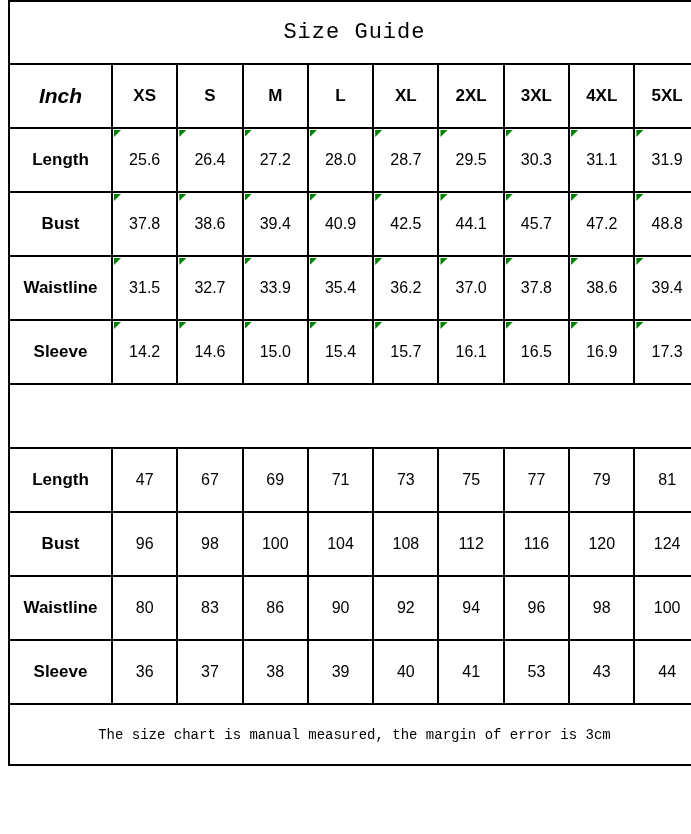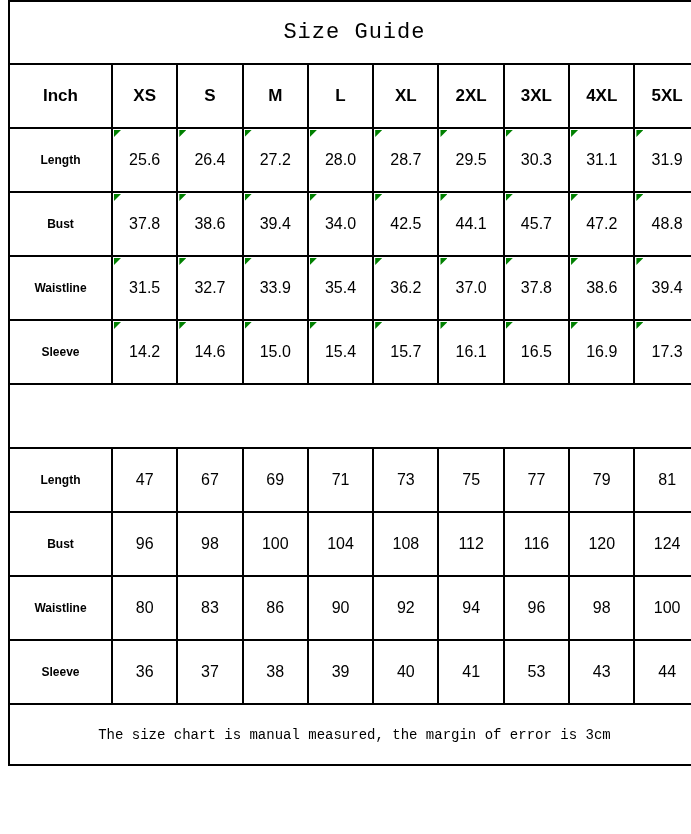--- a/index.html
+++ b/index.html
@@ -11,22 +11,22 @@
   *{margin:0;padding:0;box-sizing:border-box;}
   html,body{background:var(--bg-color);}
   body{width:691px;font-family:"Liberation Sans",sans-serif;color:var(--text-color);}
   .sheet{width:691px;height:834px;background:var(--bg-color);padding-left:8px;}
   table{border-collapse:collapse;width:691px;table-layout:fixed;}
   td,th{border:2px solid var(--border-color);text-align:center;vertical-align:middle;
         background:var(--bg-color);color:var(--text-color);overflow:hidden;}
   .title-cell{height:63px;font-family:"Liberation Mono",monospace;font-weight:normal;
         font-size:22px;letter-spacing:1px;}
   .header-cell{font-weight:bold;font-size:17px;height:64px;font-family:"Liberation Sans",sans-serif;}
-  .unit-cell{font-size:17px;}
-  .label-cell{font-size:12px;}
+  .unit-cell{font-size:21px;font-style:italic;}
+  .label-cell{font-size:17px;}
   .data-cell{font-size:16px;font-weight:normal;height:64px;position:relative;}
   .data-cell .value{display:inline-block;}
   .marker{position:absolute;top:1px;left:1px;width:7px;height:7px;
         background:var(--marker-color);clip-path:polygon(0 0,100% 0,0 100%);}
   .gap-cell{height:64px;}
   .footer-cell{height:61px;font-family:"Liberation Mono",monospace;font-weight:normal;
         font-size:14px;}
 </style>
 </head>
 <body>
@@ -73,21 +73,21 @@
           <td class="data-cell"><span class="marker"></span><span class="value">29.5</span></td>
           <td class="data-cell"><span class="marker"></span><span class="value">30.3</span></td>
           <td class="data-cell"><span class="marker"></span><span class="value">31.1</span></td>
           <td class="data-cell"><span class="marker"></span><span class="value">31.9</span></td>
         </tr>
         <tr>
           <th class="header-cell label-cell">Bust</th>
           <td class="data-cell"><span class="marker"></span><span class="value">37.8</span></td>
           <td class="data-cell"><span class="marker"></span><span class="value">38.6</span></td>
           <td class="data-cell"><span class="marker"></span><span class="value">39.4</span></td>
-          <td class="data-cell"><span class="marker"></span><span class="value">34.0</span></td>
+          <td class="data-cell"><span class="marker"></span><span class="value">40.9</span></td>
           <td class="data-cell"><span class="marker"></span><span class="value">42.5</span></td>
           <td class="data-cell"><span class="marker"></span><span class="value">44.1</span></td>
           <td class="data-cell"><span class="marker"></span><span class="value">45.7</span></td>
           <td class="data-cell"><span class="marker"></span><span class="value">47.2</span></td>
           <td class="data-cell"><span class="marker"></span><span class="value">48.8</span></td>
         </tr>
         <tr>
           <th class="header-cell label-cell">Waistline</th>
           <td class="data-cell"><span class="marker"></span><span class="value">31.5</span></td>
           <td class="data-cell"><span class="marker"></span><span class="value">32.7</span></td>

